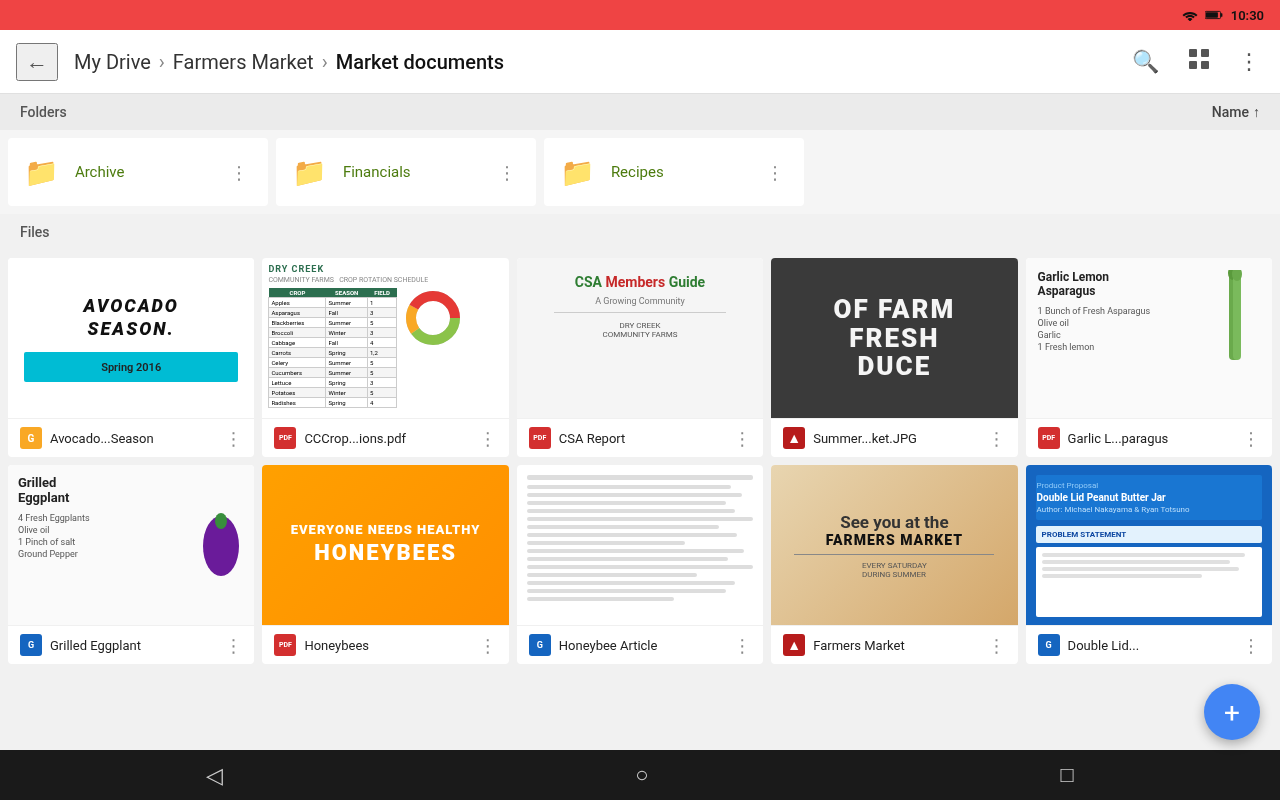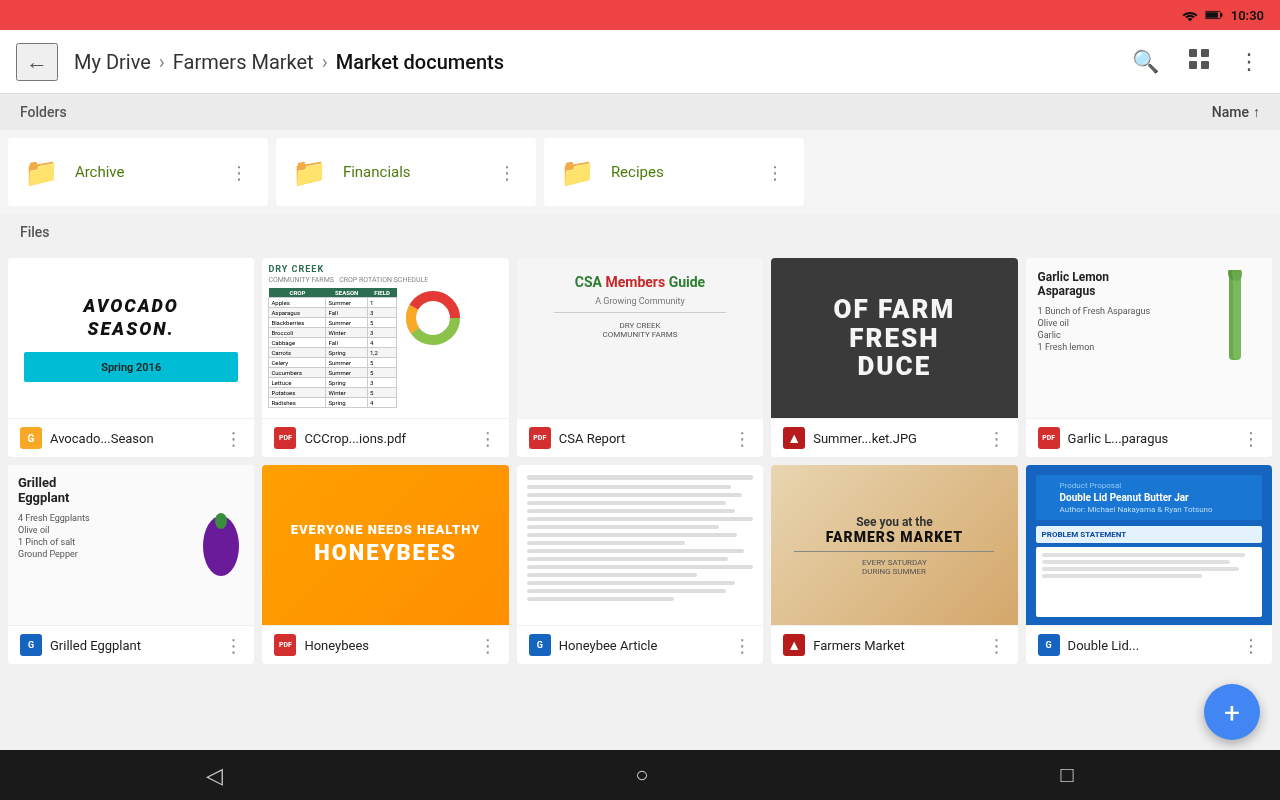--- a/index.html
+++ b/index.html
@@ -380,41 +380,41 @@
     .preview-farm-market {
       background: linear-gradient(135deg, #e8d5b0, #d4a76a);
       height: 100%;
       display: flex;
       align-items: center;
       justify-content: center;
       flex-direction: column;
       padding: 12px;
     }
     .preview-farm-market .fm-title {
-      font-size: 12px;
+      font-size: 17px;
       font-weight: 700;
       color: #333;
       text-align: right;
     }
     .preview-farm-market .fm-big {
       font-size: 14px;
       font-weight: 900;
       color: #111;
       text-align: center;
       letter-spacing: 1px;
     }
 
     .preview-proposal {
       background: #1565C0;
       height: 100%;
       padding: 10px;
     }
     .preview-proposal .prop-top {
       background: #1976D2;
-      padding: 6px 24px;
+      padding: 6px 1px;
       margin-bottom: 6px;
       border-radius: 2px;
     }
     .preview-proposal .prop-title {
       font-size: 10px;
       font-weight: 700;
       color: #fff;
     }
     .preview-proposal .prop-author {
       font-size: 8px;

